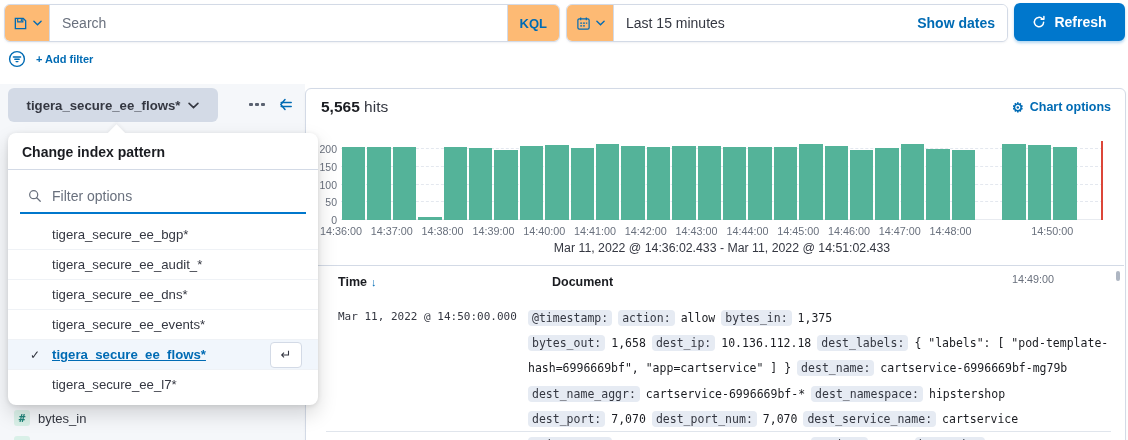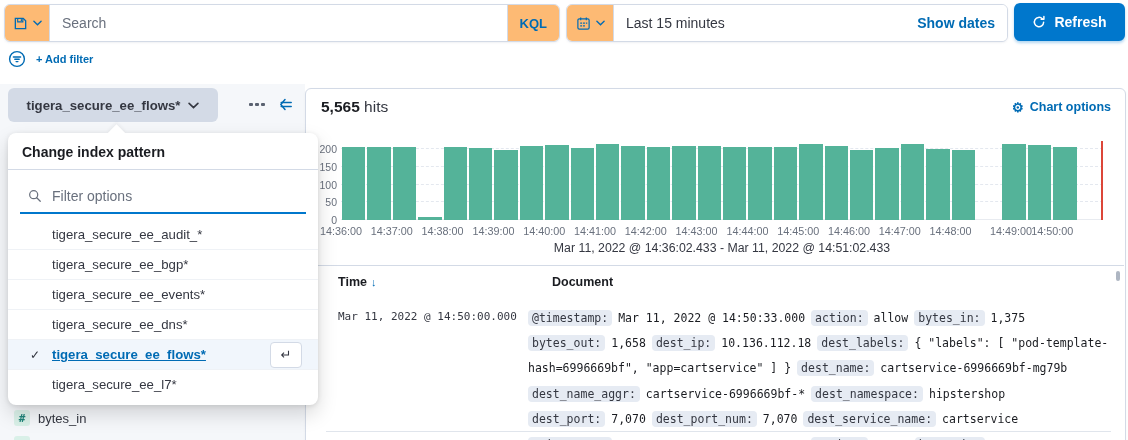--- a/index.html
+++ b/index.html
@@ -250,38 +250,37 @@
         <div class="xlab" style="left: 187.4px;">14:39:00</div>
         <div class="xlab" style="left: 238.2px;">14:40:00</div>
         <div class="xlab" style="left: 289px;">14:41:00</div>
         <div class="xlab" style="left: 339.8px;">14:42:00</div>
         <div class="xlab" style="left: 390.6px;">14:43:00</div>
         <div class="xlab" style="left: 441.4px;">14:44:00</div>
         <div class="xlab" style="left: 492.2px;">14:45:00</div>
         <div class="xlab" style="left: 543px;">14:46:00</div>
         <div class="xlab" style="left: 593.8px;">14:47:00</div>
         <div class="xlab" style="left: 644.6px;">14:48:00</div>
-        <div class="xlab" style="left: 705px;">14:49:00</div>
+        <div class="xlab" style="left: 727px; margin-top: 48px;">14:49:00</div>
         <div class="xlab" style="left: 746.2px;">14:50:00</div>
       </div>
 
     <div class="abs caption">Mar 11, 2022 @ 14:36:02.433 - Mar 11, 2022 @ 14:51:02.433</div>
     <div class="abs tdivider"></div>
 
     <div class="abs thead th-time">
       <span>Time</span><span class="sort-arrow">↓</span>
     </div>
     <div class="abs thead th-doc">Document</div>
     <div class="abs scroll-thumb"></div>
 
     <div class="abs time-cell mono">Mar 11, 2022 @ 14:50:00.000</div>
     <div class="abs doc mono" id="doc-cell">
         <div class="doc-line">
           <span class="pill">@timestamp:</span>
-          <span class="doc-text">Mar 11, 2022 @ 14:50:33.000</span>
           <span class="pill">action:</span>
           <span class="doc-text">allow</span>
           <span class="pill">bytes_in:</span>
           <span class="doc-text">1,375</span>
         </div>
         <div class="doc-line">
           <span class="pill">bytes_out:</span>
           <span class="doc-text">1,658</span>
           <span class="pill">dest_ip:</span>
           <span class="doc-text">10.136.112.18</span>
@@ -324,30 +323,30 @@
       <span>
         <svg width="14" height="14" viewBox="0 0 16 16">
             <circle cx="6.5" cy="6.5" r="4.6" fill="none" stroke="#69707D" stroke-width="1.4"></circle>
             <path d="M10 10l4 4" stroke="#69707D" stroke-width="1.4" stroke-linecap="round"></path>
           </svg>
       </span>
       <input placeholder="Filter options" style="">
     </div>
     <div class="pop-list" id="pop-list">
         <div class="opt">
+          <span class="optlabel">tigera_secure_ee_bgp*</span>
+        </div>
+        <div class="opt">
           <span class="optlabel">tigera_secure_ee_audit_*</span>
         </div>
         <div class="opt">
-          <span class="optlabel">tigera_secure_ee_bgp*</span>
+          <span class="optlabel">tigera_secure_ee_dns*</span>
         </div>
         <div class="opt">
           <span class="optlabel">tigera_secure_ee_events*</span>
-        </div>
-        <div class="opt">
-          <span class="optlabel">tigera_secure_ee_dns*</span>
         </div>
         <div class="opt selected">
           <span class="check">✓</span>
           <span class="optlabel">tigera_secure_ee_flows*</span>
           <span class="ret-btn">↵</span>
         </div>
         <div class="opt">
           <span class="optlabel">tigera_secure_ee_l7*</span>
         </div>
       </div>

